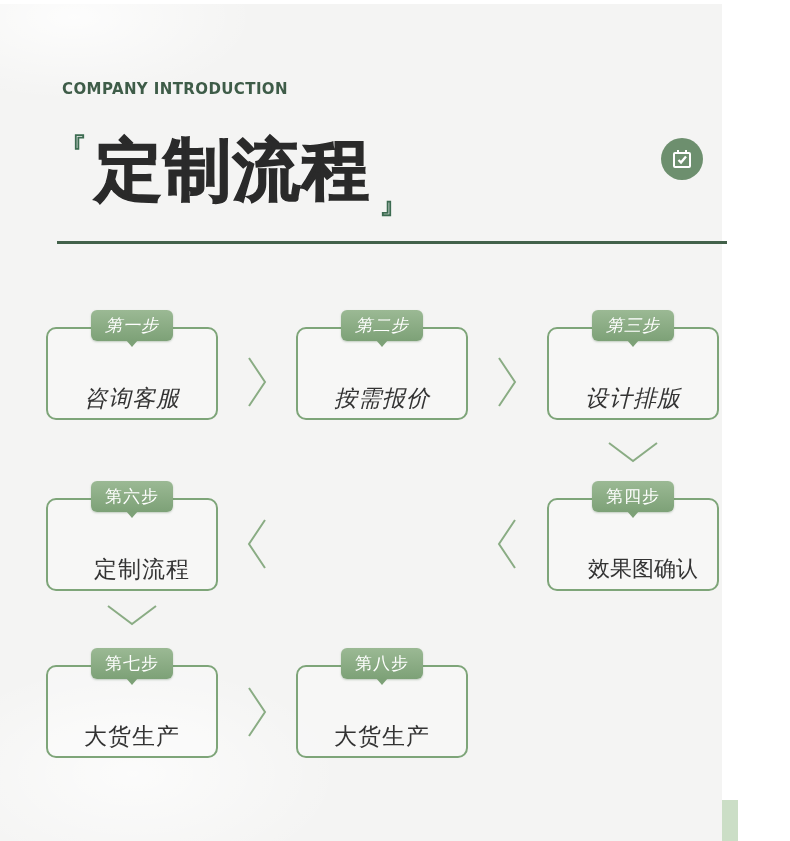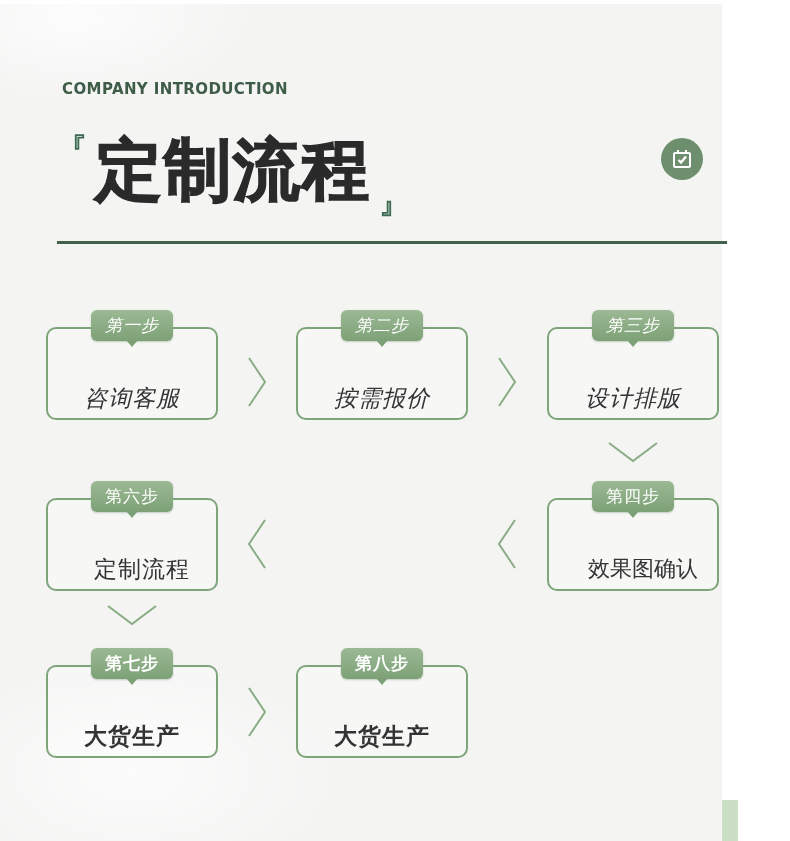--- a/index.html
+++ b/index.html
@@ -76,21 +76,21 @@
     color:#ffffff;font-size:17px;letter-spacing:1px;
     padding:4px 14px;border-radius:6px;white-space:nowrap;
     box-shadow:0 1px 2px rgba(90,120,90,.35);
   }
   .badge::after{
     content:"";position:absolute;bottom:-6px;left:50%;transform:translateX(-50%);
     width:0;height:0;
     border-left:6px solid transparent;border-right:6px solid transparent;
     border-top:7px solid #7da177;
   }
-  .r1{top:327px;font-style:italic;} .r2{top:498px;padding-left:20px;} .r3{top:665px;font-weight:bold;}
+  .r1{top:327px;font-style:italic;} .r2{top:498px;padding-left:20px;} .r3{top:665px;}
   .c1{left:46px;} .c2{left:296px;} .c3{left:547px;}
 
   .arrow{position:absolute;}
   .arrow svg{display:block;}
 </style>
 </head>
 <body>
 
 <div class="page">
   <div class="top-strip"></div>

